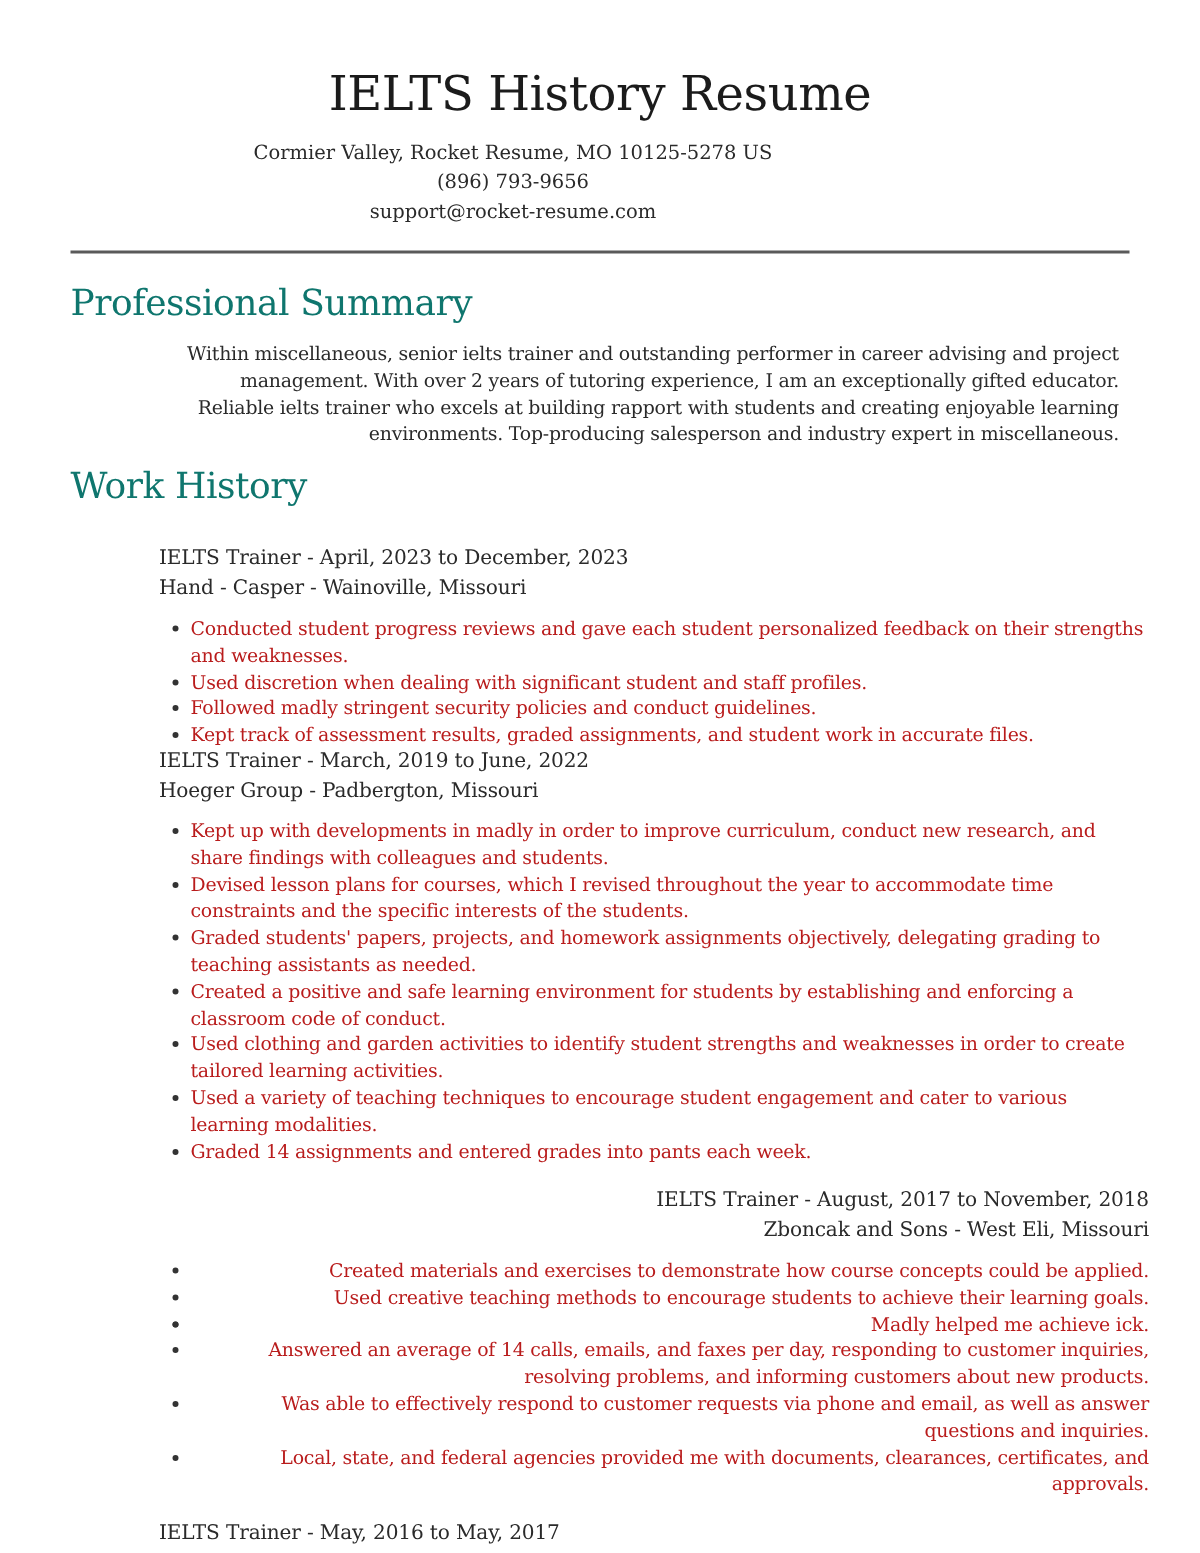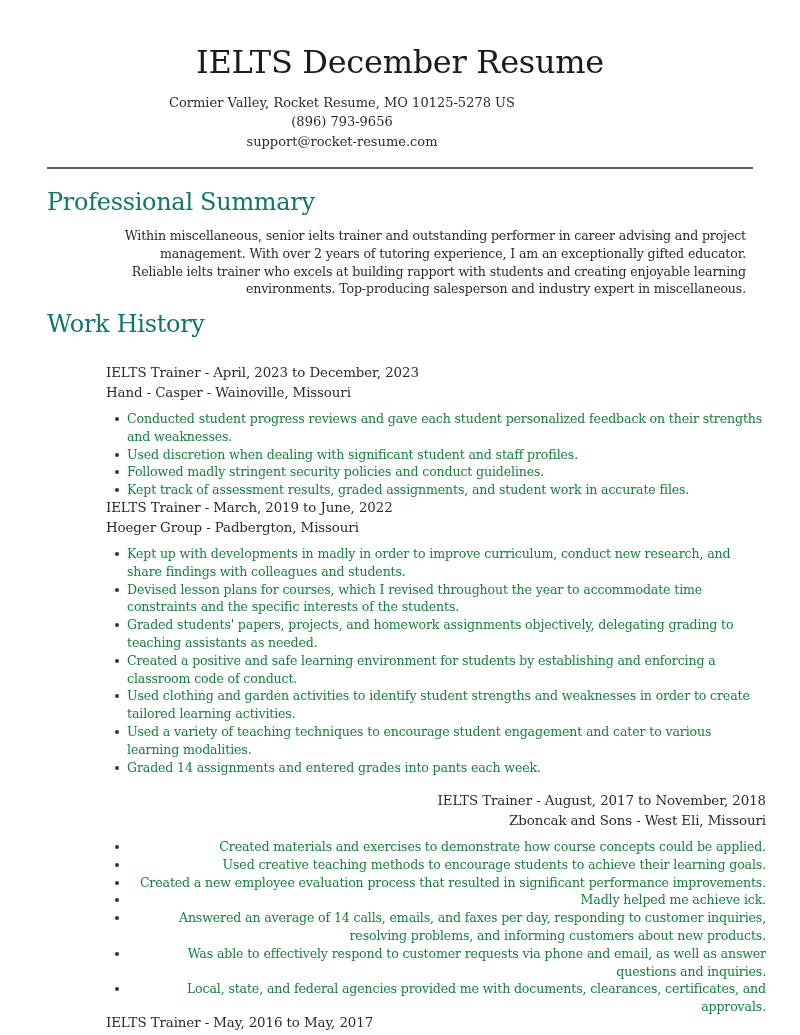--- a/index.html
+++ b/index.html
@@ -36,34 +36,34 @@
   .job { position: absolute; left: 106px; width: 660px; }
   .job-title, .job-company {
     font-size: 13.4px; line-height: 20px; color: #2a2a2a; white-space: nowrap;
     letter-spacing: -0.1px;
   }
   .job-bullets {
     list-style: none; margin: 0; padding: 0; margin-top: 7px;
   }
   .job-bullets li {
     position: relative; padding-left: 21px;
-    font-size: 12.6px; line-height: 17.8px; color: #15803d;
+    font-size: 12.6px; line-height: 17.8px; color: #b91c1c;
     letter-spacing: -0.15px;
   }
   .job-bullets li .dot {
     position: absolute; left: 9px; top: 7px; width: 4px; height: 4px;
     border-radius: 50%; background: #333;
   }
 </style>
 </head>
 <body>
 
 <div class="page">
 
-  <h1 class="title">IELTS December Resume</h1>
+  <h1 class="title">IELTS History Resume</h1>
 
   <div class="contact">
     <div>Cormier Valley, Rocket Resume, MO 10125-5278 US</div>
     <div>(896) 793-9656</div>
     <div>support@rocket-resume.com</div>
   </div>
 
   <div class="divider"></div>
 
   <h2 class="section-heading" style="top:186px;">Professional Summary</h2>
@@ -95,21 +95,21 @@
       <li><span class="dot"></span><span>Graded 14 assignments and entered grades into pants each week.</span></li>
     </ul>
   </div>
 
   <div class="job" style="top:791px;text-align:right;">
     <div class="job-title">IELTS Trainer - August, 2017 to November, 2018</div>
     <div class="job-company">Zboncak and Sons - West Eli, Missouri</div>
     <ul class="job-bullets">
       <li><span class="dot"></span><span>Created materials and exercises to demonstrate how course concepts could be applied.</span></li>
       <li><span class="dot"></span><span>Used creative teaching methods to encourage students to achieve their learning goals.</span></li>
-      <li><span class="dot"></span><span>Created a new employee evaluation process that resulted in significant performance improvements.</span></li>
+      <li><span class="dot"></span></li>
       <li><span class="dot"></span><span>Madly helped me achieve ick.</span></li>
       <li><span class="dot"></span><span>Answered an average of 14 calls, emails, and faxes per day, responding to customer inquiries, resolving problems, and informing customers about new products.</span></li>
       <li><span class="dot"></span><span>Was able to effectively respond to customer requests via phone and email, as well as answer questions and inquiries.</span></li>
       <li><span class="dot"></span><span>Local, state, and federal agencies provided me with documents, clearances, certificates, and approvals.</span></li>
     </ul>
   </div>
 
   <div class="job" style="top:1013px;">
     <div class="job-title">IELTS Trainer - May, 2016 to May, 2017</div>
   </div>

